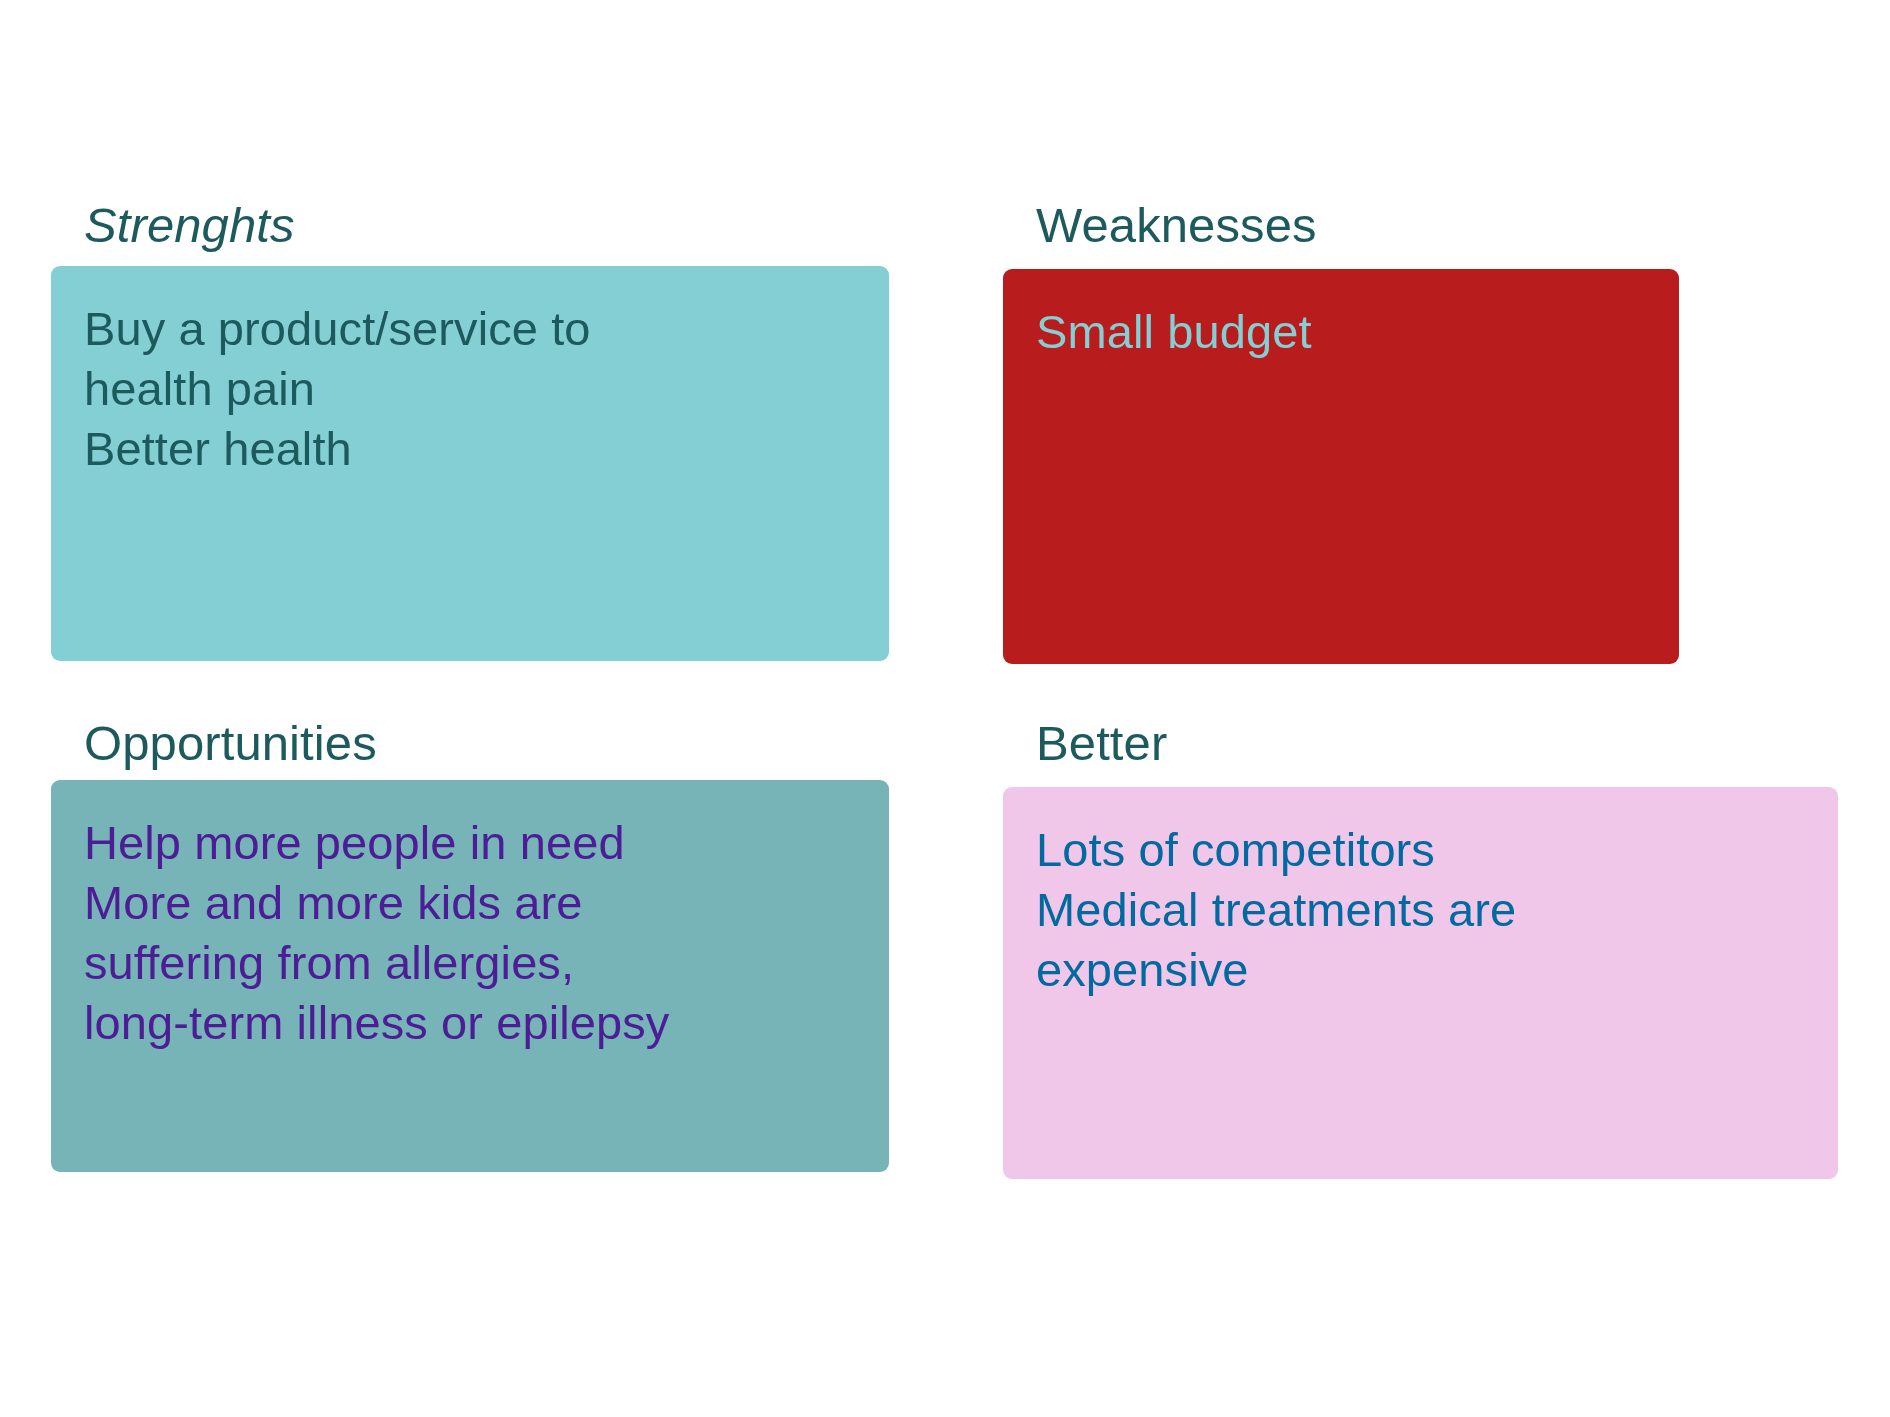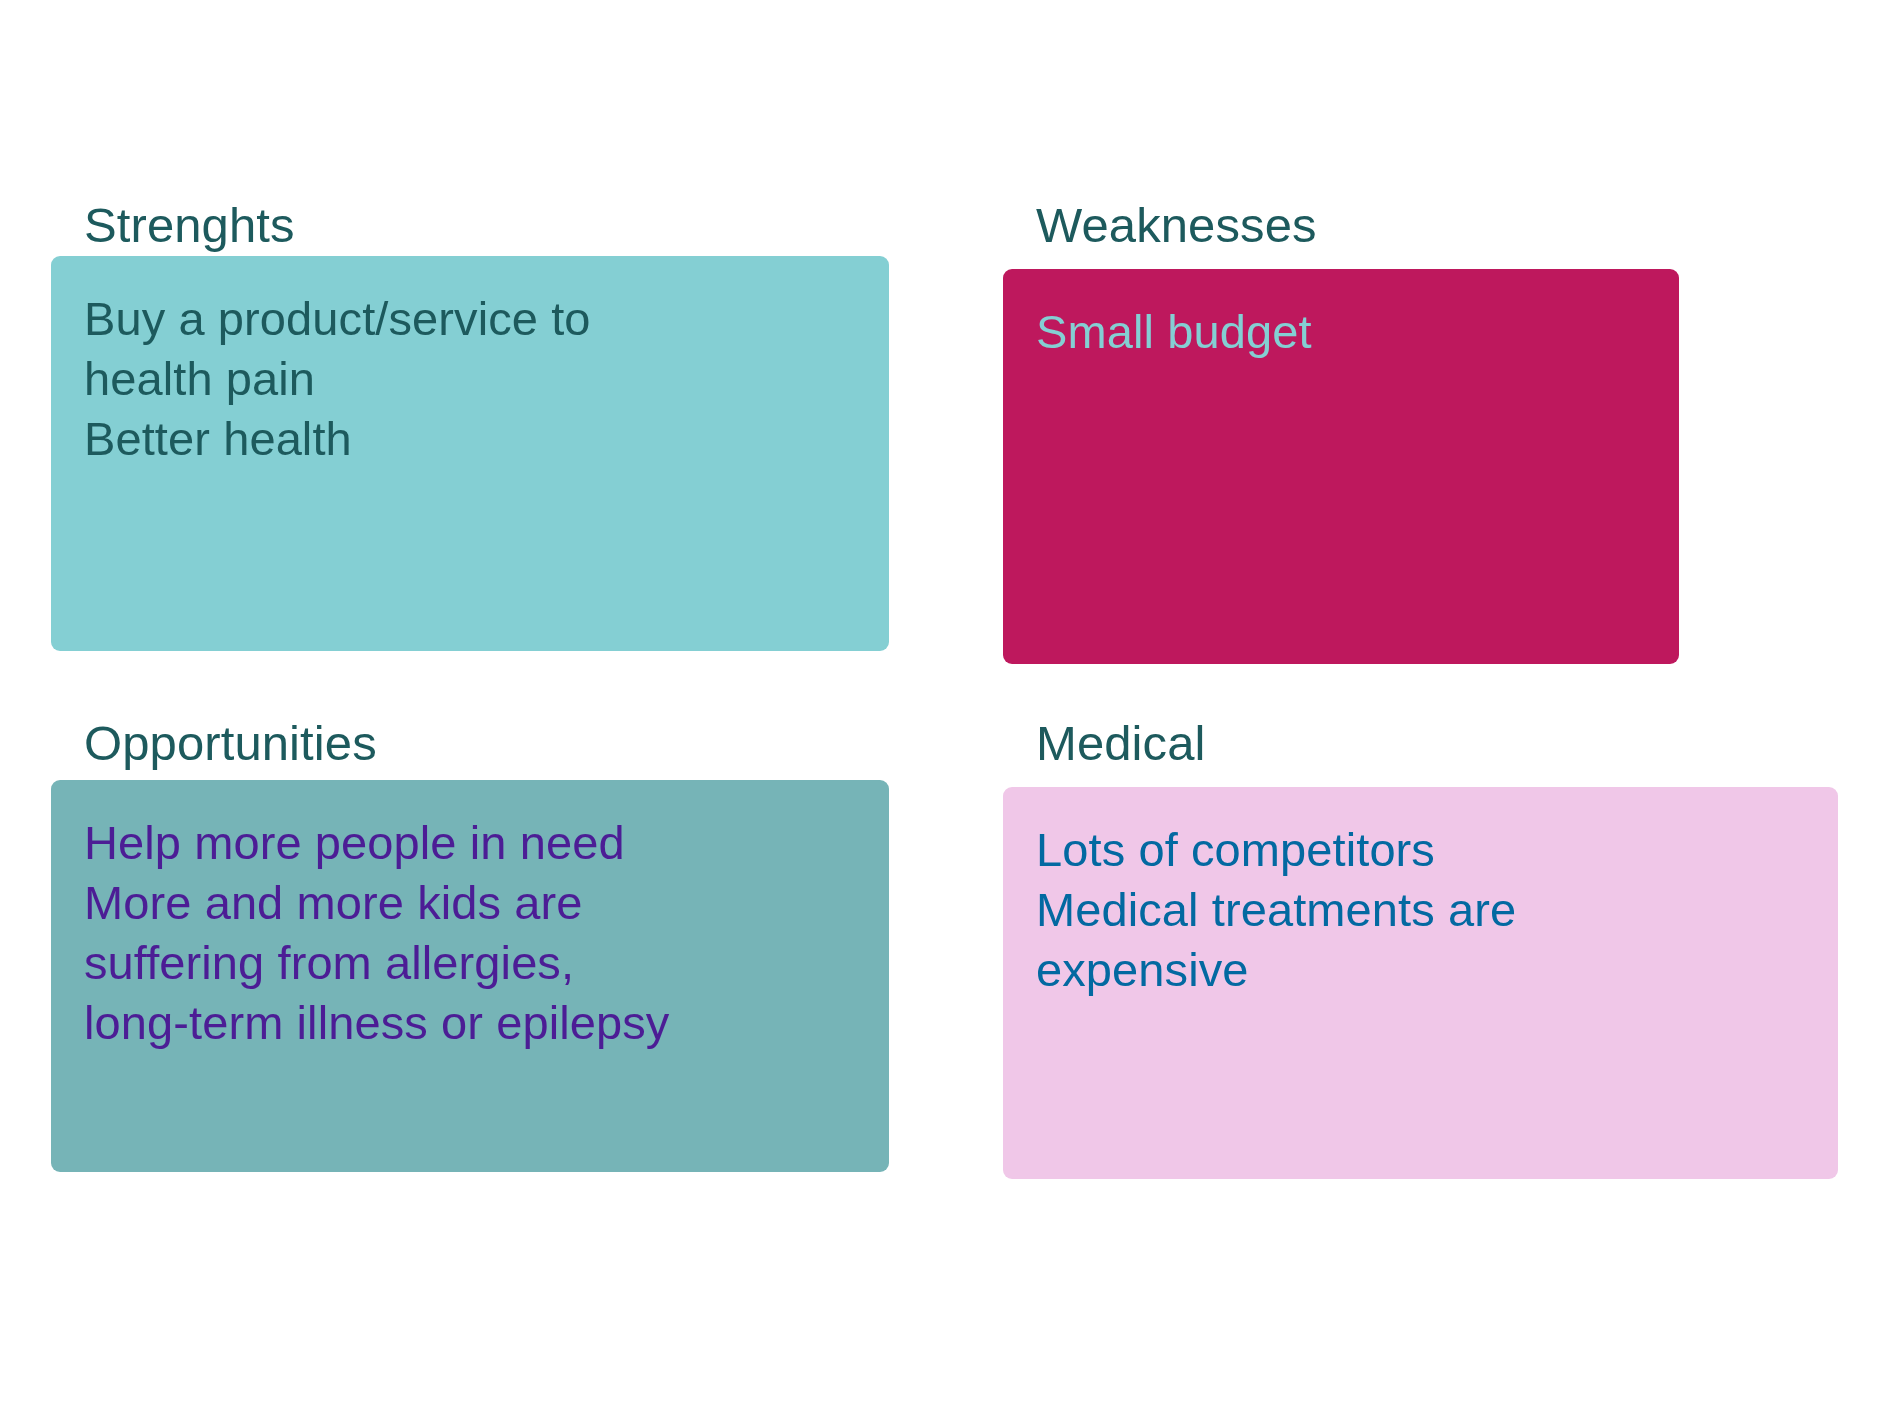--- a/index.html
+++ b/index.html
@@ -55,31 +55,31 @@
   #quadrant-strengths {
     left: 51px;
     top: 200px;
     width: 838px;
   }
   #quadrant-strengths .quadrant-box {
     height: 395px;
     background: #84cfd3;
   }
   #quadrant-strengths .quadrant-body { color: #1d5a5d; }
-  #quadrant-strengths .quadrant-title { margin-bottom: 4px; }
+  #quadrant-strengths .quadrant-title { margin-bottom: 14px; font-style: italic; }
 
   
   #quadrant-weaknesses {
     left: 1003px;
     top: 200px;
     width: 676px;
   }
   #quadrant-weaknesses .quadrant-box {
     height: 395px;
-    background: #be185d;
+    background: #b91c1c;
   }
   #quadrant-weaknesses .quadrant-body { color: #84cfd3; }
   #quadrant-weaknesses .quadrant-title { margin-bottom: 17px; }
 
   
   #quadrant-opportunities {
     left: 51px;
     top: 718px;
     width: 838px;
   }
@@ -128,21 +128,21 @@
     <h2 class="quadrant-title">Opportunities</h2>
     <div class="quadrant-box">
       <p class="quadrant-body">Help more people in need
 More and more kids are
 suffering from allergies,
 long-term illness or epilepsy</p>
     </div>
   </section>
 
   <section class="quadrant" id="quadrant-threats">
-    <h2 class="quadrant-title">Medical</h2>
+    <h2 class="quadrant-title">Better</h2>
     <div class="quadrant-box">
       <p class="quadrant-body">Lots of competitors
 Medical treatments are
 expensive</p>
     </div>
   </section>
 
 </div>
 
 </body></html>

